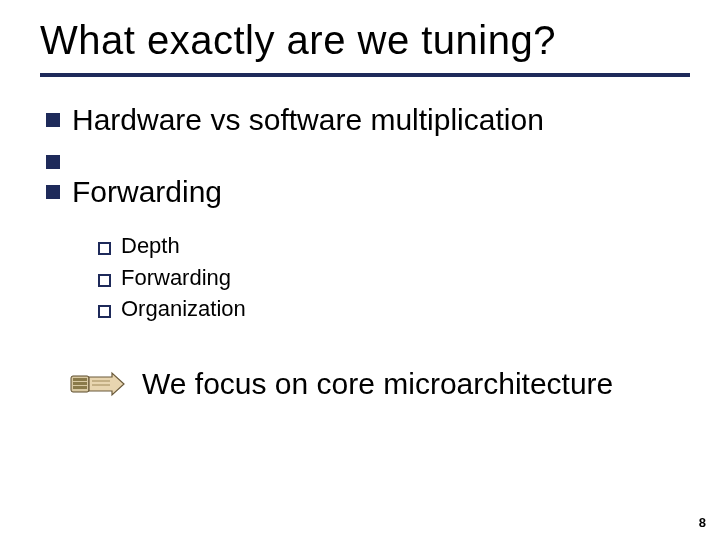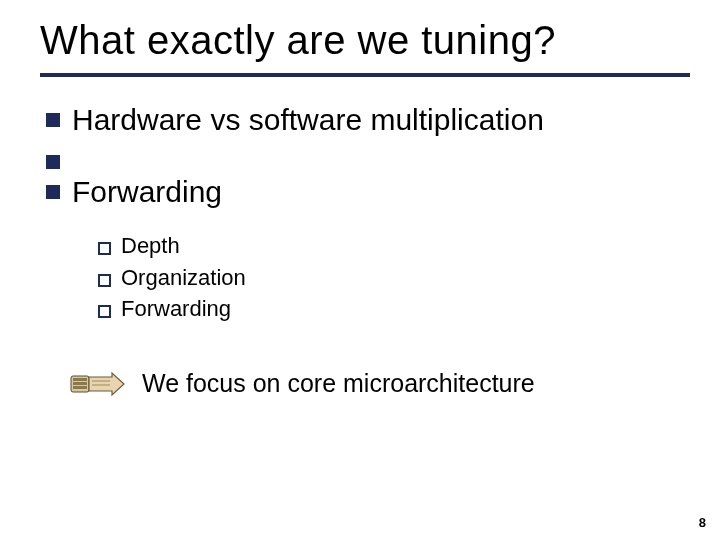--- a/index.html
+++ b/index.html
@@ -54,21 +54,21 @@
     border: 2px solid #1e2a5a;
     flex: 0 0 13px;
     margin-top: 10px;
     margin-right: 10px;
   }
   .gap { height: 14px; }
   .callout {
     display: flex;
     align-items: center;
     margin: 26px 0 0 30px;
-    font-size: 25px;
+    font-size: 30px;
   }
   .callout svg {
     flex: 0 0 56px;
     margin-right: 16px;
   }
   .pagenum {
     position: absolute;
     right: 14px;
     bottom: 10px;
     font-size: 13px;
@@ -96,25 +96,25 @@
   </div>
 
   <div class="gap"></div>
 
   <div class="l2">
     <span class="bullet"></span>
     <span>Depth</span>
   </div>
   <div class="l2">
     <span class="bullet"></span>
-    <span>Organization</span>
+    <span>Forwarding</span>
   </div>
   <div class="l2">
     <span class="bullet"></span>
-    <span>Forwarding</span>
+    <span>Organization</span>
   </div>
 
   <div class="gap"></div>
 
 
   <div class="callout">
     <svg viewBox="0 0 56 34" width="56" height="34">
       <rect x="1" y="9" width="18" height="16" rx="2" fill="#d9c9a3" stroke="#5a4a2a" stroke-width="1"></rect>
       <rect x="3" y="11" width="14" height="3" fill="#8a7a4a"></rect>
       <rect x="3" y="15" width="14" height="3" fill="#8a7a4a"></rect>

